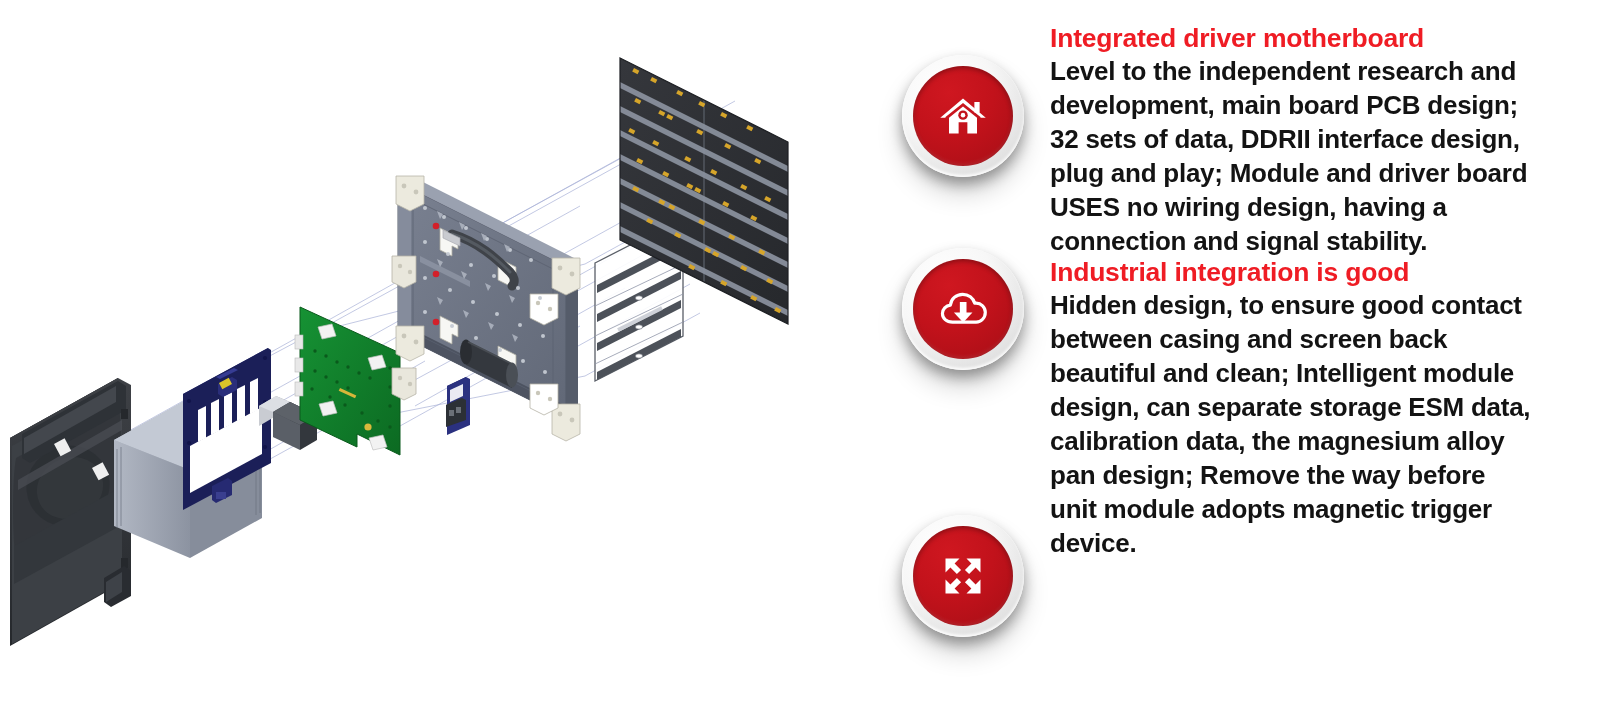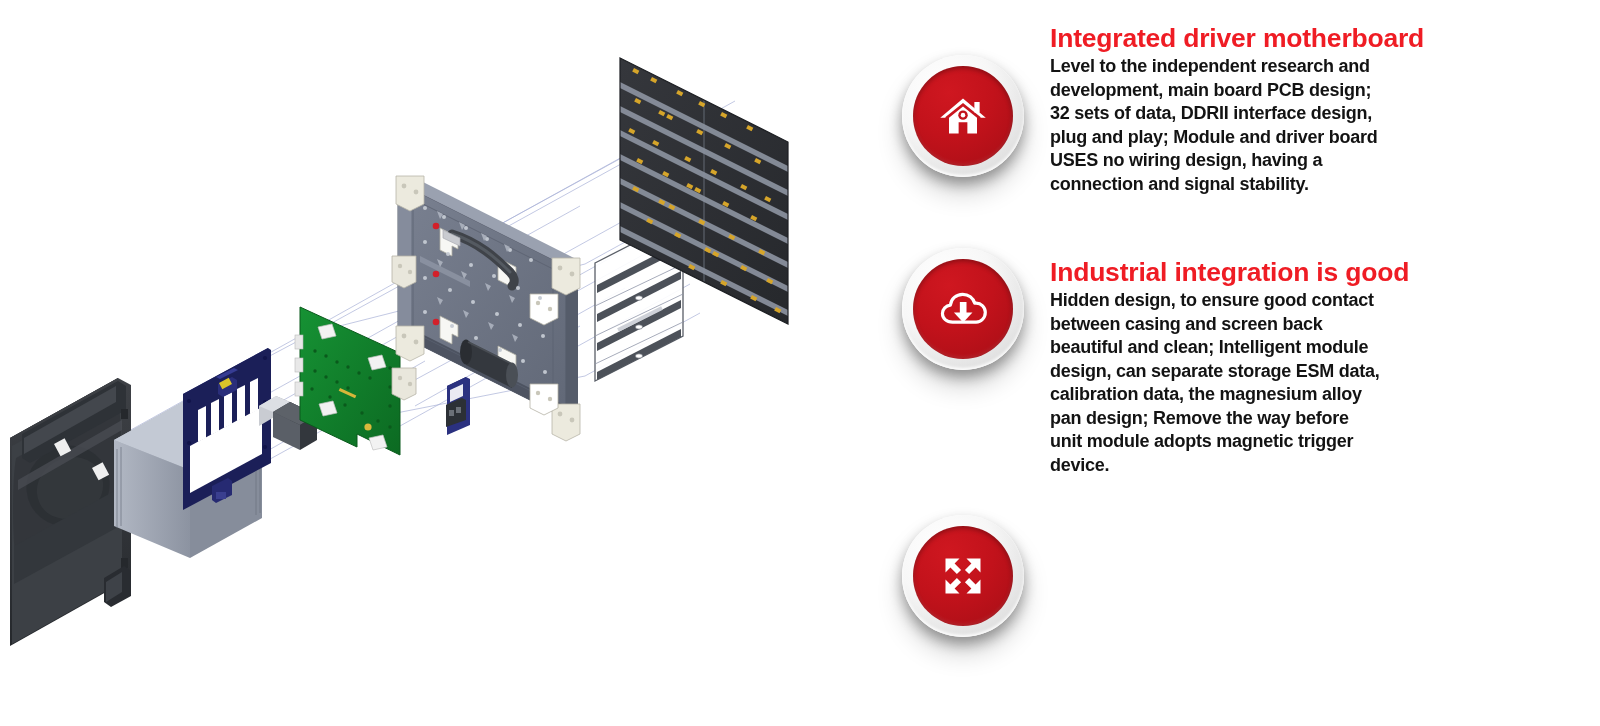--- a/index.html
+++ b/index.html
@@ -52,21 +52,21 @@
     color:#ef1c24;
     font-size:26.5px;
     font-weight:bold;
     line-height:1.10;
     letter-spacing:-0.2px;
     margin:0 0 2px 0;
     white-space:nowrap;
   }
   .fbody{
     color:#131313;
-    font-size:18px;
+    font-size:26px;
     font-weight:bold;
     line-height:1.305;
     letter-spacing:-0.25px;
     margin:0;
     white-space:pre-line;
   }
 </style>
 </head>
 <body>
 

